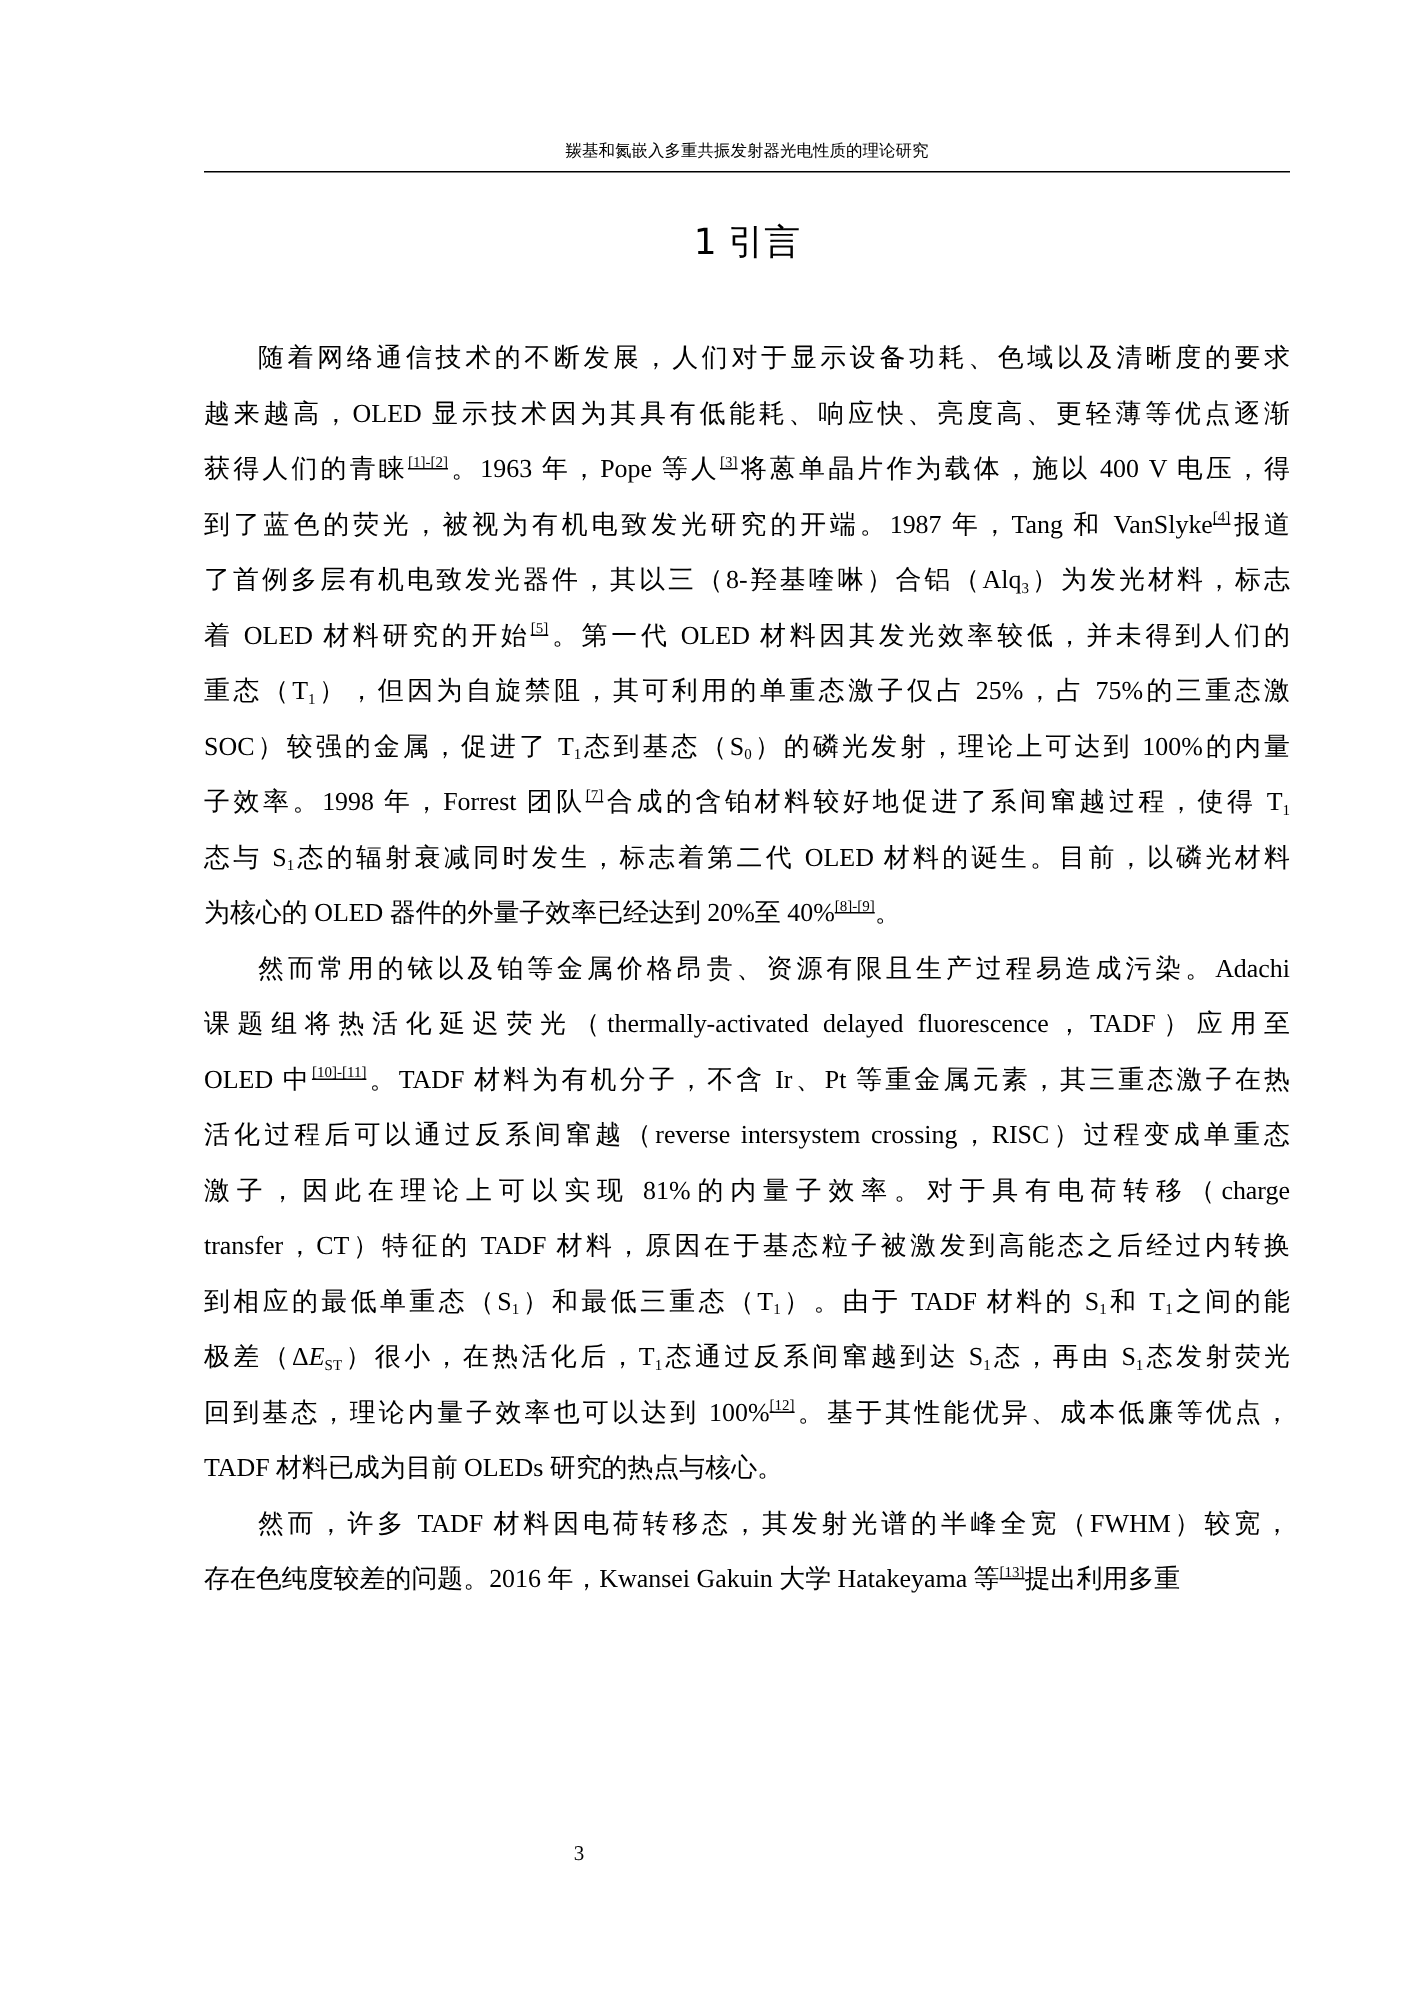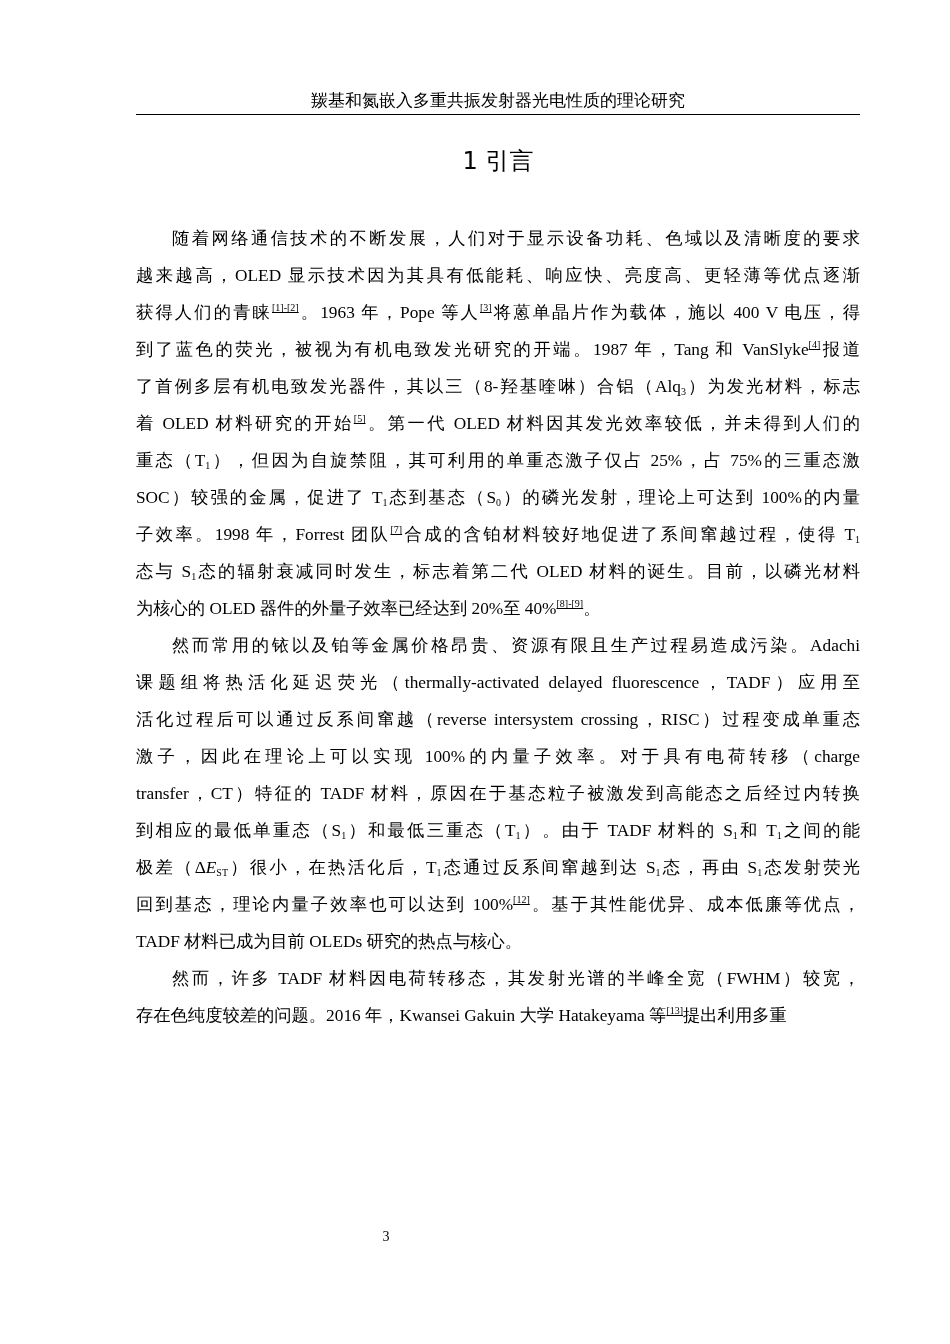--- a/index.html
+++ b/index.html
@@ -1,19 +1,19 @@
 <!DOCTYPE html>
 <html><head>
 <meta charset="utf-8">
 <style>
   html, body { margin: 0; padding: 0; background: #ffffff; }
   body { width: 950px; height: 1344px; position: relative; overflow: hidden;
          font-family: "Liberation Serif", "DejaVu Serif", serif; color: #000; }
   .running-header { position: absolute; left: 136px; width: 724px; top: 90px;
-         text-align: center; font-size: 17px; line-height: 22px; }
+         text-align: center; font-size: 11px; line-height: 22px; }
   .header-rule { position: absolute; left: 136px; width: 724px; top: 114px; height: 0;
          border-top: 1.3px solid #000; }
   .chapter-title { position: absolute; left: 136px; width: 724px; top: 144px;
          text-align: center; font-family: "DejaVu Sans", sans-serif; font-size: 24px; line-height: 34px; }
   .body-text { position: absolute; left: 136px; width: 724px; top: 226px; font-size: 17.3px; }
   .line { height: 37px; line-height: 26px; white-space: nowrap; text-align: justify;
           text-align-last: justify; display: block; overflow: visible; }
   .line.last { text-align-last: left; }
   .line.indent { padding-left: 36px; font-family: Liberation Serif, serif; }
   sup, sub { font-size: 10px; line-height: 0; }
@@ -40,22 +40,23 @@
       <div class="line">着 OLED 材料研究的开始<sup>[5]</sup>。第一代 OLED 材料因其发光效率较低，并未得到人们的</div>
       <div class="line">重态（T<sub>1</sub>），但因为自旋禁阻，其可利用的单重态激子仅占 25%，占 75%的三重态激</div>
       <div class="line">SOC）较强的金属，促进了 T<sub>1</sub>态到基态（S<sub>0</sub>）的磷光发射，理论上可达到 100%的内量</div>
       <div class="line">子效率。1998 年，Forrest 团队<sup>[7]</sup>合成的含铂材料较好地促进了系间窜越过程，使得 T<sub>1</sub></div>
       <div class="line">态与 S<sub>1</sub>态的辐射衰减同时发生，标志着第二代 OLED 材料的诞生。目前，以磷光材料</div>
       <div class="line last">为核心的 OLED 器件的外量子效率已经达到 20%至 40%<sup>[8]-[9]</sup>。</div>
     </div>
   <div>
       <div class="line indent">然而常用的铱以及铂等金属价格昂贵、资源有限且生产过程易造成污染。Adachi</div>
       <div class="line">课题组将热活化延迟荧光（thermally-activated delayed fluorescence，TADF）应用至</div>
+      <div class="line">OLED 中<sup>[10]-[11]</sup>。TADF 材料为有机分子，不含 Ir、Pt 等重金属元素，其三重态激子在热</div>
       <div class="line">活化过程后可以通过反系间窜越（reverse intersystem crossing，RISC）过程变成单重态</div>
-      <div class="line">激子，因此在理论上可以实现 100%的内量子效率。对于具有电荷转移（charge</div>
+      <div class="line">激子，因此在理论上可以实现 81%的内量子效率。对于具有电荷转移（charge</div>
       <div class="line">transfer，CT）特征的 TADF 材料，原因在于基态粒子被激发到高能态之后经过内转换</div>
       <div class="line">到相应的最低单重态（S<sub>1</sub>）和最低三重态（T<sub>1</sub>）。由于 TADF 材料的 S<sub>1</sub>和 T<sub>1</sub>之间的能</div>
       <div class="line">极差（Δ<i>E</i><sub>ST</sub>）很小，在热活化后，T<sub>1</sub>态通过反系间窜越到达 S<sub>1</sub>态，再由 S<sub>1</sub>态发射荧光</div>
       <div class="line">回到基态，理论内量子效率也可以达到 100%<sup>[12]</sup>。基于其性能优异、成本低廉等优点，</div>
       <div class="line last">TADF 材料已成为目前 OLEDs 研究的热点与核心。</div>
     </div>
   <div>
       <div class="line indent">然而，许多 TADF 材料因电荷转移态，其发射光谱的半峰全宽（FWHM）较宽，</div>
       <div class="line last">存在色纯度较差的问题。2016 年，Kwansei Gakuin 大学 Hatakeyama 等<sup>[13]</sup>提出利用多重</div>
     </div>

